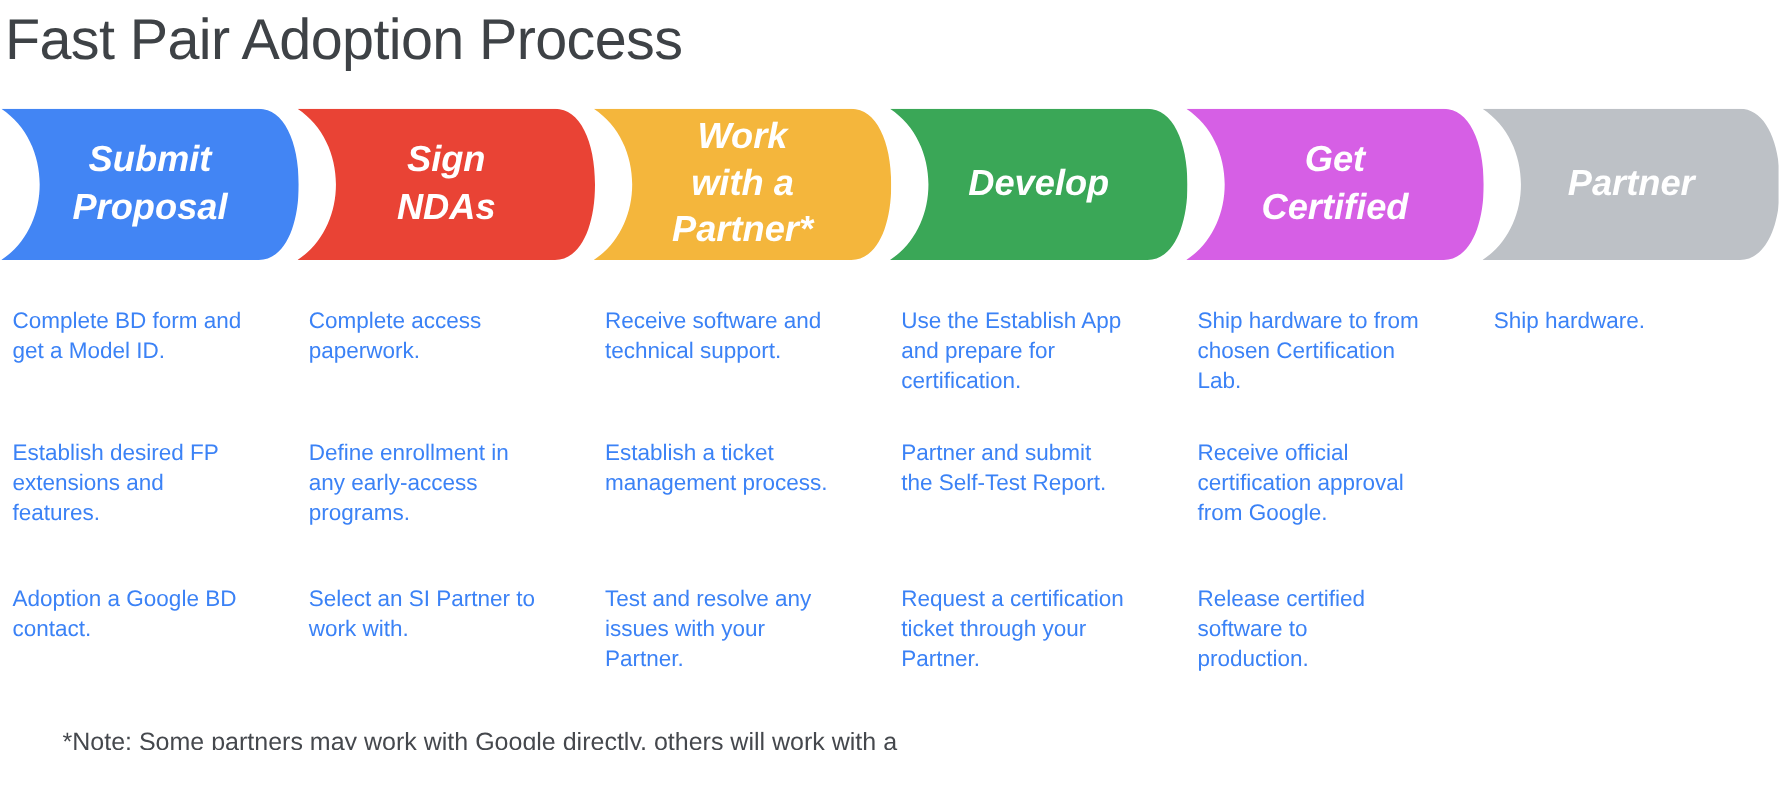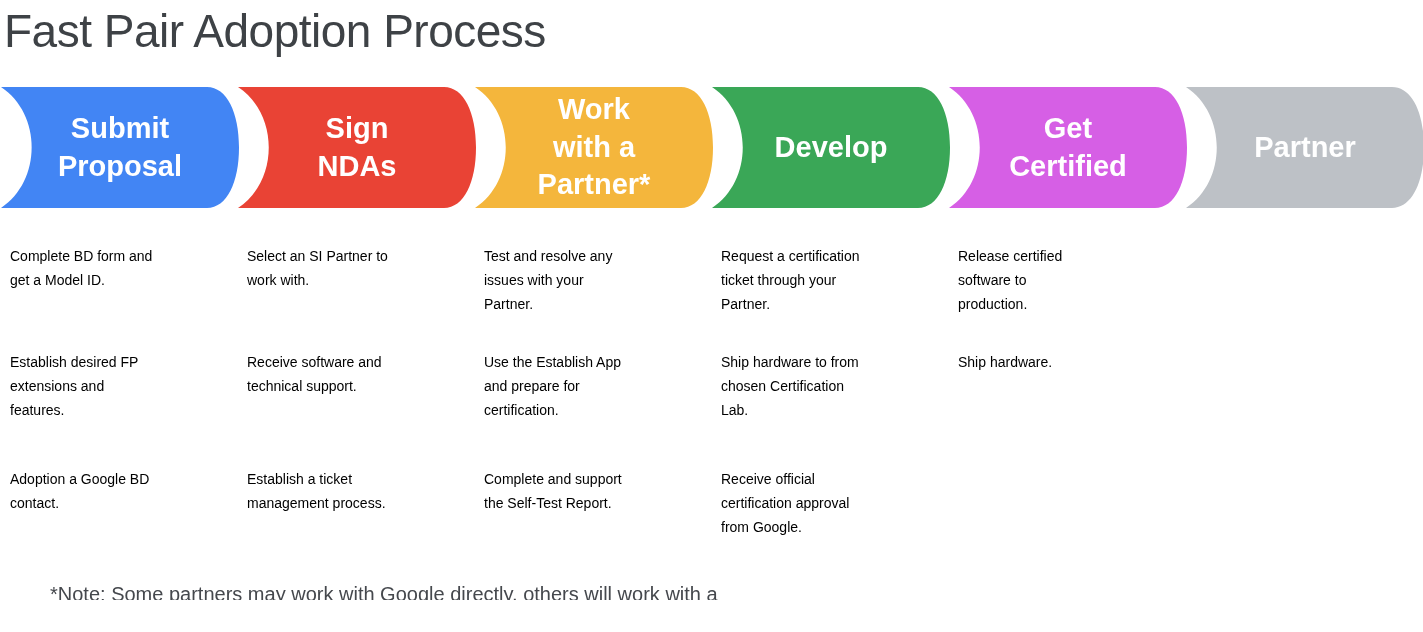--- a/index.html
+++ b/index.html
@@ -9,41 +9,41 @@
     background:#ffffff;
     font-family:"Liberation Sans", sans-serif;
     overflow:hidden;
   }
   .title{
     position:absolute;left:4px;top:4px;
     font-size:46px;font-weight:400;
     color:#3e4246;letter-spacing:-0.5px;
     white-space:nowrap;
   }
-  .band{position:absolute;left:0;top:87px;height:121px;width:1423px;}
+  .band{position:absolute;left:0;top:87px;height:121px;width:1423px;font-style:italic;}
   .piece{position:absolute;top:0;width:238px;height:121px;}
   .piece svg{display:block;width:238px;height:121px;}
   .piece .label{
     position:absolute;inset:0;
     display:flex;align-items:center;justify-content:center;
     text-align:center;
     color:#ffffff;font-size:29px;font-weight:700;line-height:1.3;
     white-space:pre-line;
     pointer-events:none;
   }
   .steps{
     position:absolute;left:10px;top:244px;
     display:grid;
     grid-template-columns:repeat(6,237px);
     grid-template-rows:106px 117px auto;
     grid-auto-flow:column;
   }
   .cell{
-    font-size:14px;line-height:24px;
-    color:#000000;
+    font-size:18px;line-height:24px;
+    color:#3b82f6;
     white-space:pre-line;
     padding-right:18px;
   }
   .note{
     position:absolute;left:9px;top:582px;
     font-size:20px;line-height:25px;
     color:#45484d;
     white-space:pre-line;
     margin-left:41px;
   }
@@ -101,36 +101,41 @@
 
   <div class="steps">
     <div class="cell">Complete BD form and
 get a Model ID.</div>
     <div class="cell">Establish desired FP
 extensions and
 features.</div>
     <div class="cell">Adoption a Google BD
 contact.</div>
 
+    <div class="cell">Complete access
+paperwork.</div>
+    <div class="cell">Define enrollment in
+any early-access
+programs.</div>
     <div class="cell">Select an SI Partner to
 work with.</div>
 
     <div class="cell">Receive software and
 technical support.</div>
     <div class="cell">Establish a ticket
 management process.</div>
 
     <div class="cell">Test and resolve any
 issues with your
 Partner.</div>
     <div class="cell">Use the Establish App
 and prepare for
 certification.</div>
 
-    <div class="cell">Complete and support
+    <div class="cell">Partner and submit
 the Self-Test Report.</div>
     <div class="cell">Request a certification
 ticket through your
 Partner.</div>
     <div class="cell">Ship hardware to from
 chosen Certification
 Lab.</div>
 
     <div class="cell">Receive official
 certification approval

